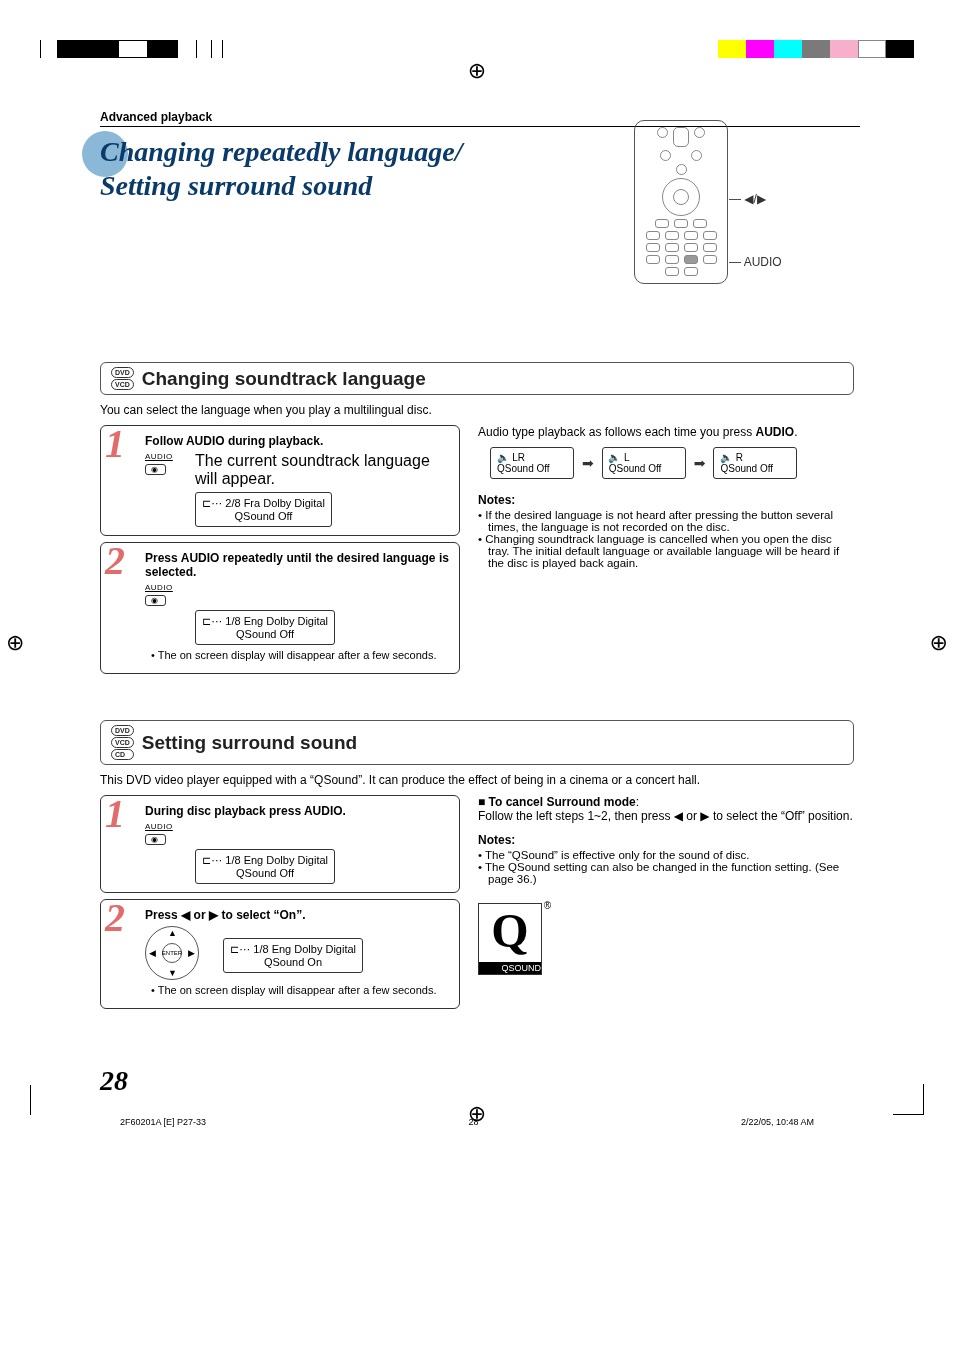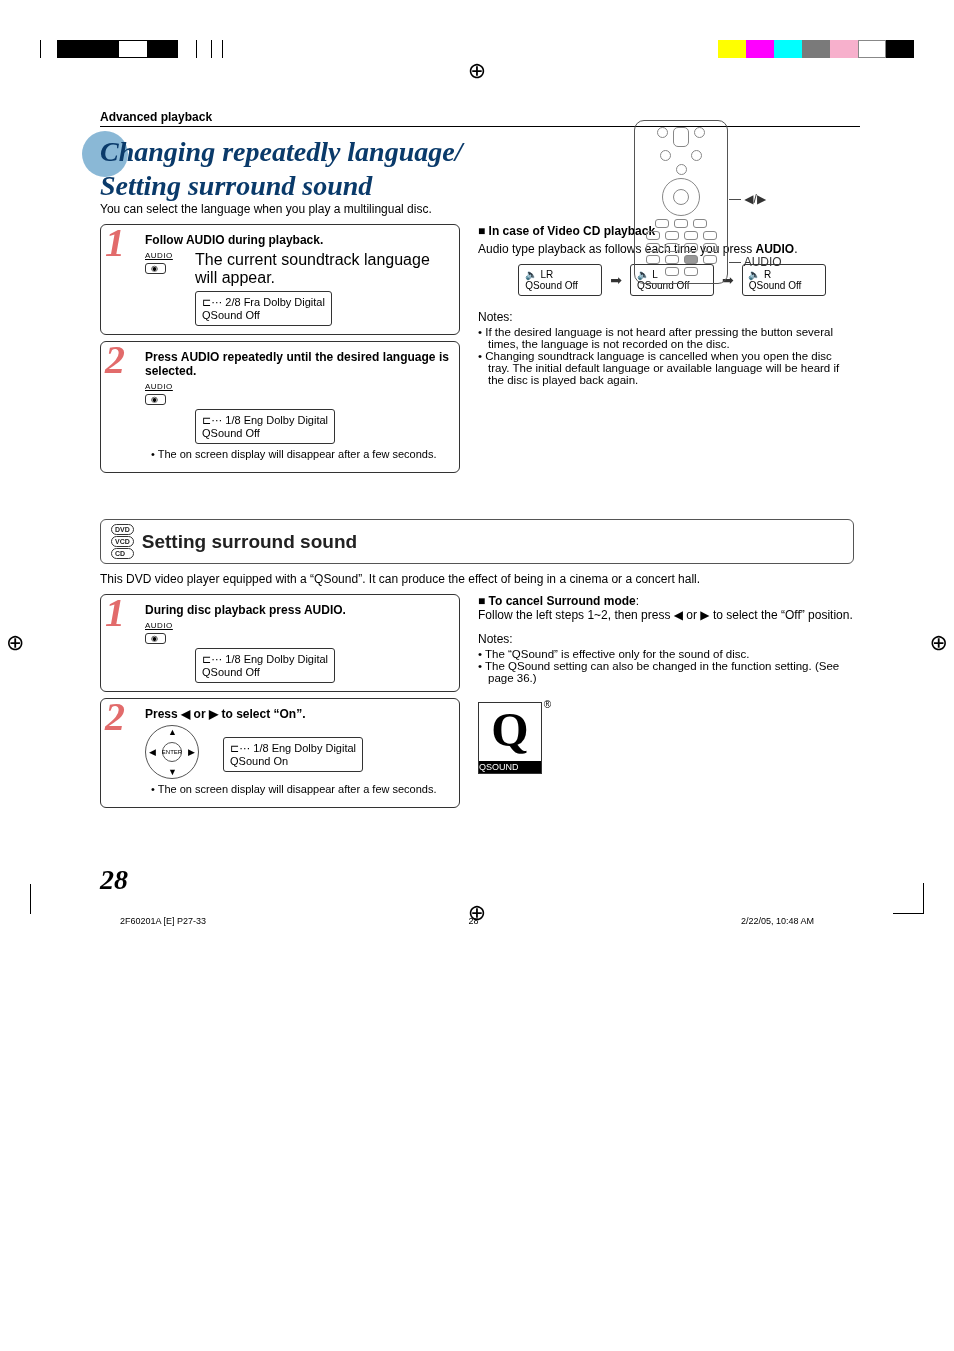--- a/index.html
+++ b/index.html
@@ -71,46 +71,46 @@
     position:absolute; left:4px; top:-2px;
     font-family:"Times New Roman",serif; font-style:italic; font-weight:bold;
     font-size:40px; color:#e26b6b; line-height:1;
   }
   .step-title { font-weight:bold; font-size:12px; margin-bottom:4px; }
   .audio-btn { display:inline-block; border:1px solid #333; border-radius:3px; padding:0 5px; font-size:8px; margin-top:2px; }
   .audio-btn::before{ content:"◉"; margin-right:2px; }
   .audio-label { font-size:8px; letter-spacing:0.5px; text-decoration:underline; display:block; margin-left:0; }
   .osd-box {
     border:1px solid #333; border-radius:3px; padding:4px 6px;
-    font-size:11px; display:inline-block; margin-top:4px; margin-left:50px;
+    font-size:11px; display:inline-block; margin-top:4px; margin-left:50px;text-align:center;
   }
   .osd-line1::before { content:"⊏⋯ "; }
 
   .sub-bullet { font-size:11px; margin:4px 0 4px 6px; }
   .sub-bullet::before { content:"• "; }
 
   .right-heading { font-size:12px; font-weight:bold; margin-bottom:4px; }
   .right-heading::before { content:"■ "; }
 
-  .audio-type-row { display:flex; align-items:center; gap:8px; margin:8px 0 14px 12px;justify-content:center; }
+  .audio-type-row { display:flex; align-items:center; gap:8px; margin:8px 0 14px 12px; }
   .small-box { border:1px solid #333; border-radius:3px; padding:4px 6px; font-size:10px; width:70px; text-align:left; }
   .arrow { font-size:14px; color:#333; }
 
-  .notes-h { font-size:12px; font-weight:normal; margin-top:4px; }
+  .notes-h { font-size:12px; font-weight:bold; margin-top:4px; }
   .notes-list { font-size:11.5px; margin:2px 0 0 0; padding-left:0; }
   .notes-list li { list-style:none; text-indent:-10px; padding-left:10px; }
   .notes-list li::before { content:"• "; }
 
   .qsound-block { display:flex; gap:14px; margin-top:18px; align-items:flex-start; }
   .qsound-logo { width:62px; height:70px; border:1px solid #333; position:relative; }
   .qsound-q {
     font-family:"Times New Roman",serif; font-weight:bold; font-size:48px;
     text-align:center; line-height:54px;
   }
-  .qsound-bottom { background:#000; color:#fff; font-size:9px; text-align:left; padding:1px 0; position:absolute; bottom:0; left:0; right:0; }
+  .qsound-bottom { background:#000; color:#fff; font-size:9px; text-align:right; padding:1px 0; position:absolute; bottom:0; left:0; right:0; }
   .qsound-r { position:absolute; top:-4px; right:-10px; font-size:10px; }
   .qsound-text { font-size:10.5px; text-align:justify; line-height:1.35; }
 
   .enter-dpad {
     width:54px; height:54px;
     display:inline-block; position:relative; vertical-align:middle;
   }
   .enter-outer{ position:absolute; inset:0; border:1px solid #555; border-radius:50%; }
   .enter-inner{ position:absolute; inset:17px; border:1px solid #555; border-radius:50%; font-size:6px; display:flex; align-items:center; justify-content:center; }
   .enter-tri { position:absolute; font-size:9px; }
@@ -211,20 +211,27 @@
           </div>
         <div class="remote-row">
             <span class="rc-pill"></span>
             <span class="rc-pill"></span>
           </div>
       </div>
       <div class="callout" style="left:95px; top:72px">— <span>◀/▶</span></div>
       <div class="callout" style="left:95px; top:135px">— <span>AUDIO</span></div>
     </div>
 
+    <div class="heading-bar" style="margin-top:160px">
+      <span class="badge-stack">
+        <span class="badge">DVD</span>
+        <span class="badge">VCD</span>
+      </span>
+      <span>Changing soundtrack language</span>
+    </div>
     <div class="intro">You can select the language when you play a multilingual disc.</div>
 
     <div class="two-col">
       <div class="col" style="flex:0 0 360px">
         <div class="step-box">
           <div class="step-num">1</div>
           <div class="step-title">Follow AUDIO during playback.</div>
           <div style="display:flex;gap:14px">
             <div style="width:36px">
               <span class="audio-label">AUDIO</span>
@@ -247,21 +254,20 @@
           </div>
           <div class="osd-box">
             <div class="osd-line1">1/8 Eng Dolby Digital</div>
             <div>QSound Off</div>
           </div>
           <div class="sub-bullet">The on screen display will disappear after a few seconds.</div>
         </div>
       </div>
 
       <div class="col">
-        <div class="right-heading">In case of Video CD playback</div>
         <div style="font-size:12px">
           <span>Audio type playback as follows each time you press </span><b>AUDIO</b><span>.</span>
         </div>
         <div class="audio-type-row">
           <div class="small-box">
             <div>🔈 LR</div>
             <div>QSound Off</div>
           </div>
           <span class="arrow">➡</span>
           <div class="small-box">

